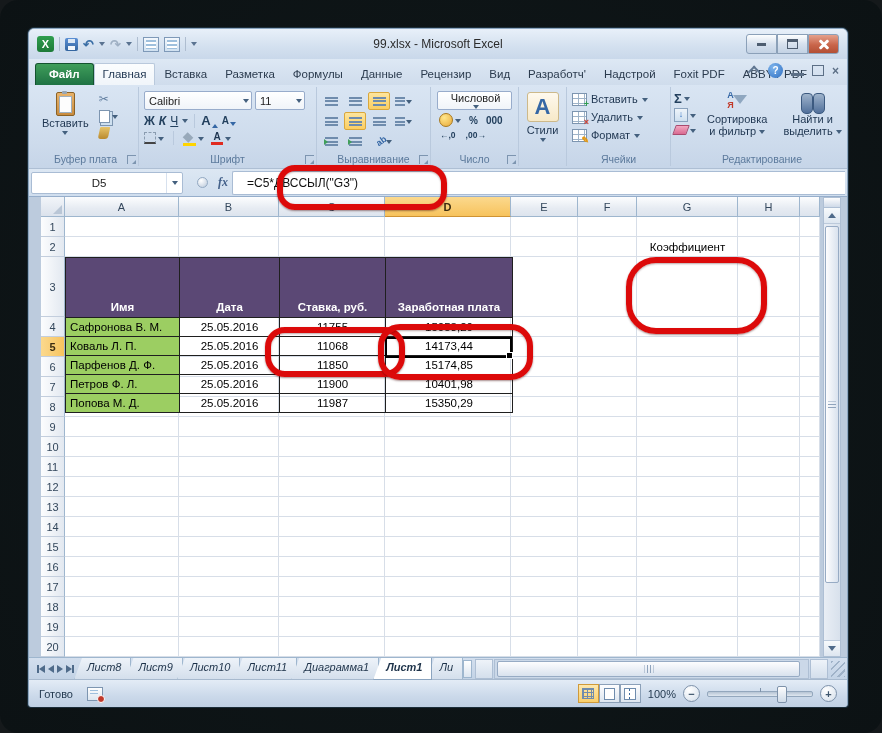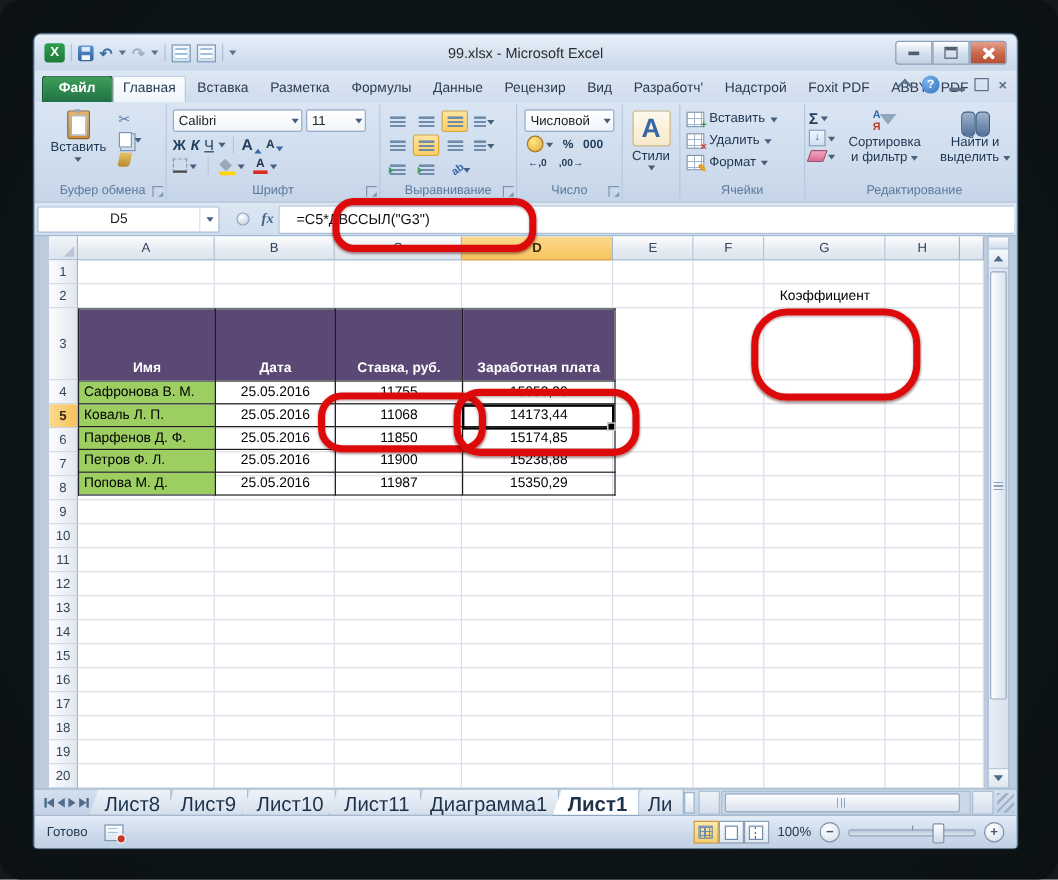--- a/index.html
+++ b/index.html
@@ -176,22 +176,22 @@
         background:repeating-linear-gradient(#8fa3bc 0 1px,transparent 1px 3px);}
   
   .sheetbar{position:absolute;left:0;top:628px;right:0;height:22px;background:linear-gradient(#d3dfee,#c2d2e5);
             display:flex;align-items:stretch;border-top:1px solid #9eb6ce;}
   .navbtns{display:flex;align-items:center;gap:3px;padding:0 6px 0 8px;}
   .nav{display:flex;align-items:center;}
   .nav .bar{width:2px;height:8px;background:#4f6b8a;}
   .nav .tl{width:0;height:0;border-top:4px solid transparent;border-bottom:4px solid transparent;border-right:6px solid #4f6b8a;}
   .nav .tr{width:0;height:0;border-top:4px solid transparent;border-bottom:4px solid transparent;border-left:6px solid #4f6b8a;}
   .stabs{display:flex;align-items:stretch;}
-  .stab{font-size:17px;color:#1d3249;background:linear-gradient(#eef3f9,#d4dfec);border:1px solid #9eb6ce;border-top:none;
-        padding:3px 9px 0 12px;clip-path:polygon(8px 0,100% 0,calc(100% - 0px) 100%,0 100%);margin-left:-6px;white-space:nowrap;}
+  .stab{font-size:11px;color:#1d3249;background:linear-gradient(#eef3f9,#d4dfec);border:1px solid #9eb6ce;border-top:none;
+        padding:3px 9px 0 12px;clip-path:polygon(8px 0,100% 0,calc(100% - 0px) 100%,0 100%);margin-left:-6px;white-space:nowrap;font-style:italic;}
   .stab.active{background:#fff;font-weight:bold;z-index:2;border-color:#8ba4bf;}
   .stab.partial{max-width:26px;overflow:hidden;}
   .tabsplit{width:7px;background:linear-gradient(#fff,#dce5f0);border:1px solid #9eb6ce;margin:2px 2px 2px 0;}
   .harr{width:16px;display:flex;align-items:center;justify-content:center;background:linear-gradient(#eef3f9,#d4dfec);border:1px solid #aebfd4;margin:1px 1px;}
   .htrack{flex:1;position:relative;background:#cbd8e8;border:1px solid #aebfd4;margin:1px 0;}
   .hthumb{position:absolute;top:1px;bottom:1px;left:2px;right:8px;background:linear-gradient(#fdfdfe,#d9e2ee);border:1px solid #97abc4;border-radius:2px;}
   .hgrip{position:absolute;left:50%;top:50%;transform:translate(-50%,-50%);width:9px;height:8px;
          background:repeating-linear-gradient(90deg,#8fa3bc 0 1px,transparent 1px 3px);}
   .cornergrip{width:14px;background:repeating-linear-gradient(135deg,#9fb2c8 0 2px,transparent 2px 5px);margin:3px 2px;}
   
@@ -292,21 +292,21 @@
               </span>
             <span class="smline">
                 <span class="copy-ic"></span>
                 <span class="drop"></span>
               </span>
             <span class="smline">
                 <span class="brush-ic"></span>
               </span>
           </div>
         </div>
-        <div class="glabel">Буфер обмена</div>
+        <div class="glabel">Буфер плата</div>
         <span class="launcher"></span>
       </div>
 
       <div class="rgroup" style="width:178px;">
         <div style="display:flex;gap:3px;padding:1px 2px 0;">
           <div class="combo" style="width:100px;">
             <span>Calibri</span>
               <span class="drop"></span>
           </div>
           <div class="combo" style="width:42px;">
@@ -391,21 +391,21 @@
                 <span class="orient">ab</span>
                 <span class="drop"></span>
               </span>
           </div>
         </div>
         <div class="glabel">Выравнивание</div>
         <span class="launcher"></span>
       </div>
 
       <div class="rgroup" style="width:88px;">
-        <div class="combo" style="margin:1px 3px 0;">
+        <div class="combo" style="margin:1px 3px 0;flex-direction:column;">
           <span>Числовой</span>
             <span class="drop"></span>
         </div>
         <div class="fg-row" style="gap:8px;padding-left:5px;">
           <span style="display:flex;align-items:center;">
               <span class="coin"></span>
               <span class="drop" style="margin-left:2px;"></span>
             </span>
           <span class="numtxt">%</span>
           <span class="numtxt">000</span>
@@ -600,21 +600,21 @@
               <tr>
                 <td class="name" style="height: 19px;">Парфенов Д. Ф.</td>
                 <td class="num" style="height: 19px;">25.05.2016</td>
                 <td class="num" style="height: 19px;">11850</td>
                 <td class="num" style="height: 19px;">15174,85</td>
               </tr>
               <tr>
                 <td class="name" style="height: 19px;">Петров Ф. Л.</td>
                 <td class="num" style="height: 19px;">25.05.2016</td>
                 <td class="num" style="height: 19px;">11900</td>
-                <td class="num" style="height: 19px;">15238,88</td>
+                <td class="num" style="height: 19px;">10401,98</td>
               </tr>
               <tr>
                 <td class="name" style="height: 19px;">Попова М. Д.</td>
                 <td class="num" style="height: 19px;">25.05.2016</td>
                 <td class="num" style="height: 19px;">11987</td>
                 <td class="num" style="height: 19px;">15350,29</td>
               </tr>
             </tbody>
         </table>
 

